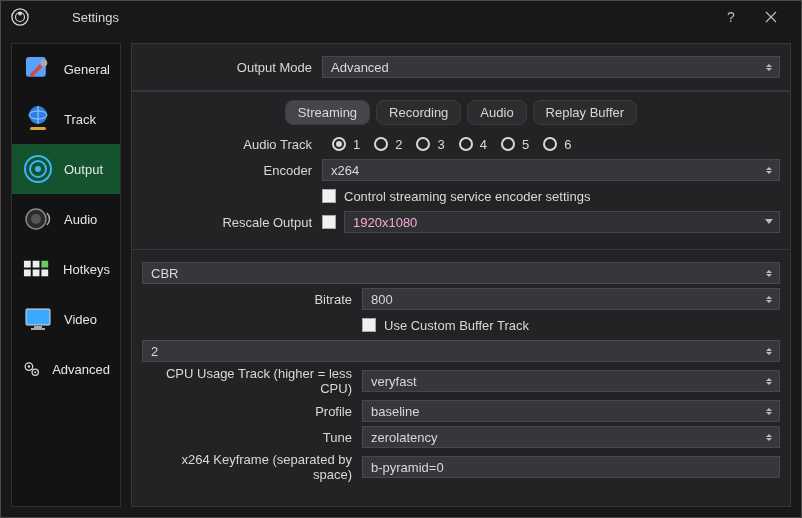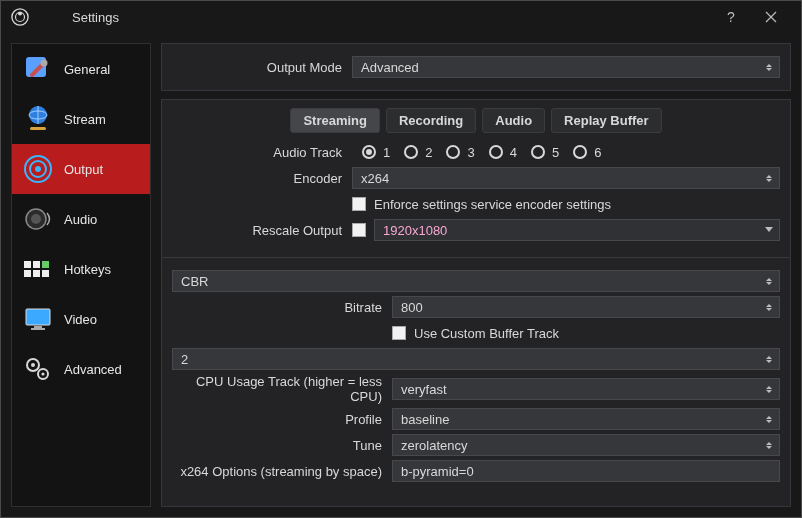--- a/index.html
+++ b/index.html
@@ -4,38 +4,38 @@
 <style>
   *{box-sizing:border-box;margin:0;padding:0;font-family:"Segoe UI",Arial,sans-serif;font-size:13px;color:#d8d8d8;}
   body{background:#2b2b2b;width:802px;height:518px;overflow:hidden;}
   .window{width:802px;height:518px;background:#181819;border:1px solid #4a4a4a;display:flex;flex-direction:column;}
   .titlebar{height:32px;display:flex;align-items:center;padding:0 10px;background:#181819;}
   .titlebar .app-icon{width:18px;height:18px;margin-right:8px;}
   .titlebar .title{flex:1;color:#d8d8d8;margin-left:35px;}
   .titlebar .tb-btn{width:40px;height:30px;display:flex;align-items:center;justify-content:center;color:#bcbcbc;}
   .titlebar .tb-btn svg{width:12px;height:12px;}
   .body{flex:1;display:flex;padding:10px 10px 10px 10px;gap:10px;}
-  .sidebar{width:140px;background:#131313;border:1px solid #2f2f2f;}
+  .sidebar{width:110px;background:#131313;border:1px solid #2f2f2f;}
   .side-item{display:flex;align-items:center;gap:10px;padding:8px 10px;height:50px;cursor:default;}
-  .side-item.active{background:#b91c1c;}
+  .side-item.active{background:#14532d;}
   .side-ico{width:32px;height:32px;display:flex;align-items:center;justify-content:center;}
   .side-label{color:#e6e6e6;}
-  .content{flex:1;display:flex;flex-direction:column;gap:8px;overflow:hidden;}
+  .content{flex:1;display:flex;flex-direction:column;overflow:hidden;}
   .panel{background:#232325;border:1px solid #36373a;padding:8px 10px;}
   .row{display:flex;align-items:center;margin:4px 0;min-height:22px;}
   .lbl{width:220px;text-align:right;padding-right:10px;color:#d8d8d8;}
   .select,.textin,.numin{flex:1;height:22px;background:#36373a;border:1px solid #47484b;padding:0 8px;display:flex;align-items:center;position:relative;color:#d8d8d8;}
   .select .updown,.numin .updown{position:absolute;right:3px;top:2px;height:16px;width:14px;border-left:none;display:flex;flex-direction:column;align-items:center;justify-content:center;gap:1px;}
   .updown .arr{width:0;height:0;border-left:3px solid transparent;border-right:3px solid transparent;}
   .updown .up{border-bottom:3px solid #bcbcbc;}
   .updown .dn{border-top:3px solid #bcbcbc;}
   .select.disabled{background:#303134;color:#8a8a8a;}
   .chev{position:absolute;right:6px;top:7px;width:0;height:0;border-left:4px solid transparent;border-right:4px solid transparent;border-top:5px solid #bcbcbc;}
   .tabs{display:flex;justify-content:center;gap:6px;margin-bottom:8px;}
-  .tab{padding:4px 12px;background:#2c2d2f;border:1px solid #3b3c3f;color:#d8d8d8;border-radius:3px;font-weight:bold;}
+  .tab{padding:4px 12px;background:#2c2d2f;border:1px solid #3b3c3f;color:#d8d8d8;border-radius:8px;}
   .tab.active{background:#45464a;}
   .radio{width:14px;height:14px;border-radius:50%;border:2px solid #d8d8d8;display:inline-block;margin:0 4px 0 10px;position:relative;vertical-align:middle;}
   .radio.sel::after{content:"";position:absolute;left:2px;top:2px;width:6px;height:6px;border-radius:50%;background:#d8d8d8;}
   .checkbox{width:14px;height:14px;background:#f2f2f2;border:1px solid #a9a9a9;display:inline-block;margin-right:8px;vertical-align:middle;position:relative;}
   .rad-lab{margin-left:3px;margin-right:4px;}
   .field-area{flex:1;display:flex;align-items:center;}
   .inline{display:flex;align-items:center;}
 </style>
 </head>
 <body>
@@ -76,21 +76,21 @@
       </div>
       <div class="side-item">
         <span class="side-ico">
             <svg viewBox="0 0 32 32">
               <circle cx="16" cy="12" r="9" fill="#2f7fe0"></circle>
               <ellipse cx="16" cy="12" rx="9" ry="4" fill="none" stroke="#9fd0ff" stroke-width="1"></ellipse>
               <path d="M16 3 V21" stroke="#9fd0ff" stroke-width="1"></path>
               <rect x="8" y="24" width="16" height="3" rx="1.5" fill="#d8a33c"></rect>
             </svg>
           </span>
-        <span class="side-label">Stream</span>
+        <span class="side-label">Track</span>
       </div>
       <div class="side-item active">
         <span class="side-ico">
             <svg viewBox="0 0 32 32">
               <circle cx="16" cy="16" r="13" fill="none" stroke="#39b4ff" stroke-width="2"></circle>
               <circle cx="16" cy="16" r="8" fill="none" stroke="#39b4ff" stroke-width="2"></circle>
               <circle cx="16" cy="16" r="3" fill="#39b4ff"></circle>
             </svg>
           </span>
         <span class="side-label">Output</span>
@@ -191,21 +191,21 @@
                 <div class="arr up"></div>
                 <div class="arr dn"></div>
               </div>
           </div>
         </div>
 
         <div class="row">
           <div class="lbl" style="width:180px;"></div>
           <div class="inline">
             <span class="checkbox"></span>
-            <span>Enforce settings service encoder settings</span>
+            <span>Control streaming service encoder settings</span>
           </div>
         </div>
 
         <div class="row">
           <div class="lbl" style="width:180px;">Rescale Output</div>
           <span class="checkbox" style="margin-right:8px;"></span>
           <div class="select disabled">
             <span style="color:#f9a8d4;">1920x1080</span>
             <div class="chev"></div>
           </div>
@@ -280,21 +280,21 @@
           <div class="select">
             <span>zerolatency</span>
             <div class="updown">
                 <div class="arr up"></div>
                 <div class="arr dn"></div>
               </div>
           </div>
         </div>
 
         <div class="row">
-          <div class="lbl">x264 Options (streaming by space)</div>
+          <div class="lbl">x264 Keyframe (separated by space)</div>
           <div class="textin">
             <span>b-pyramid=0</span>
           </div>
         </div>
 
       </div>
     </div>
   </div>
 </div>
 

